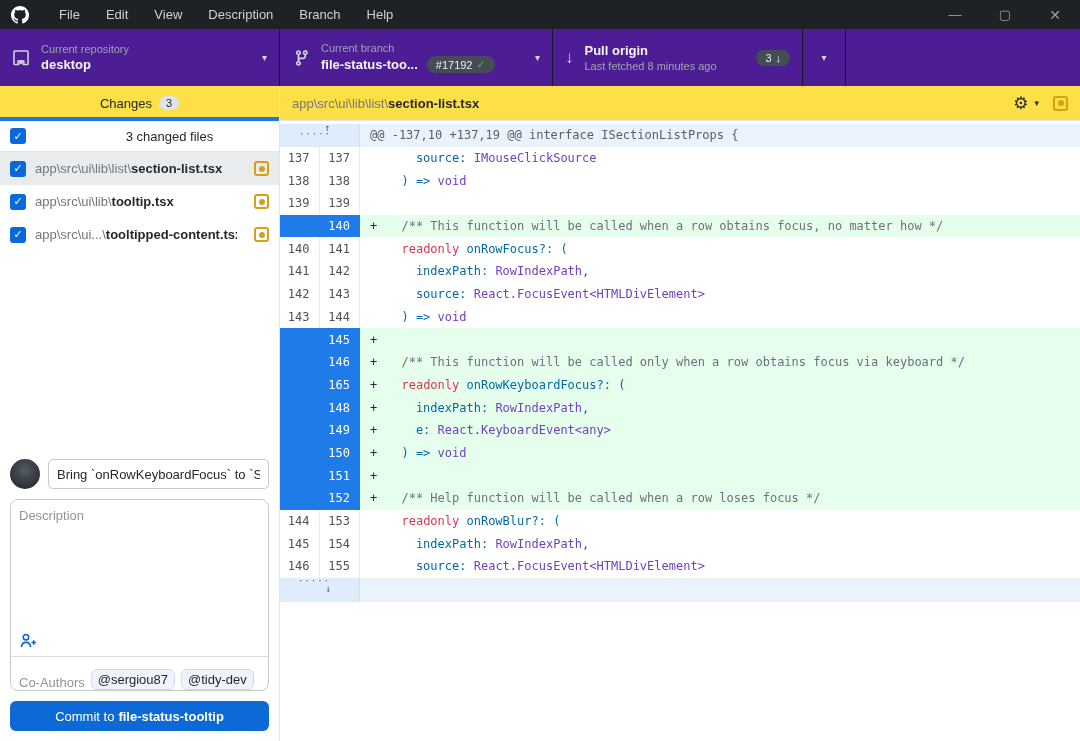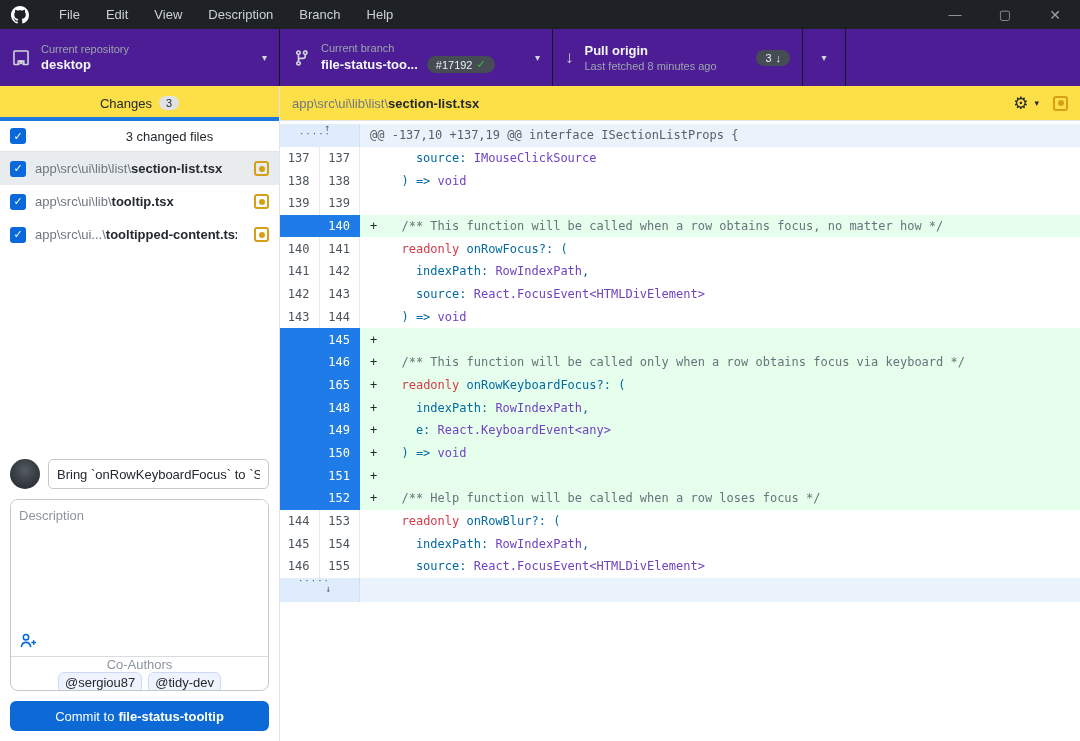--- a/index.html
+++ b/index.html
@@ -68,21 +68,21 @@
   .chev { font-size:13px; font-weight:bold; color:#24292e; }
 
   .commit-form { padding:10px; display:flex; flex-direction:column; gap:10px; }
   .summary-row { display:flex; align-items:center; gap:8px; }
   .avatar { width:30px; height:30px; border-radius:50%; background:radial-gradient(circle at 50% 38%, #555c63 0%, #3a4046 45%, #22262b 100%); flex:0 0 30px; }
   .summary-input { flex:1; height:30px; border:1px solid #c3c9cf; border-radius:5px; font-size:13px; padding:0 8px; color:#24292e; font-family:inherit; outline:none; min-width:0; }
   .desc-box { border:1px solid #c3c9cf; border-radius:8px; height:192px; display:flex; flex-direction:column; overflow:hidden; }
   .desc-input { border:none; outline:none; resize:none; font-family:inherit; font-size:13px; color:#24292e; padding:8px; flex:1; }
   .desc-input::placeholder { color:#8c959f; }
   .coauthor-icon-row { height:28px; display:flex; align-items:center; padding:0 9px; }
-  .coauthors-row { border-top:1px solid #d8dcdf; height:34px; display:flex; align-items:center; gap:0; padding:0 8px; font-size:13px;flex-direction:column; }
+  .coauthors-row { border-top:1px solid #d8dcdf; height:34px; display:flex; align-items:flex-end; gap:6px; padding:0 8px; font-size:13px; }
   .co-label { color:#8c959f; }
   .chip { background:#eef3fd; border:1px solid #cdd9f4; border-radius:6px; padding:2px 6px; color:#24292e; font-size:13px; }
   .commit-btn { height:30px; border:none; border-radius:6px; background:#0d69d5; color:#fff; font-size:13px; font-family:inherit; width:100%; display:flex; align-items:center; justify-content:center; gap:4px; cursor:pointer; }
   .commit-btn b { font-weight:bold; }
 
   
   .diff { flex:1; position:relative; background:#fff; overflow:hidden; padding-top:3px; }
   .drow { display:flex; height:22.7px; align-items:stretch; font-family:"DejaVu Sans Mono","Liberation Mono",monospace; font-size:12px; }
   .gut { width:80px; flex:0 0 80px; display:flex; border-right:1px solid #e8eaec; color:#4a535b; }
   .gut span { width:40px; display:flex; align-items:center; justify-content:flex-end; padding-right:9px; }

